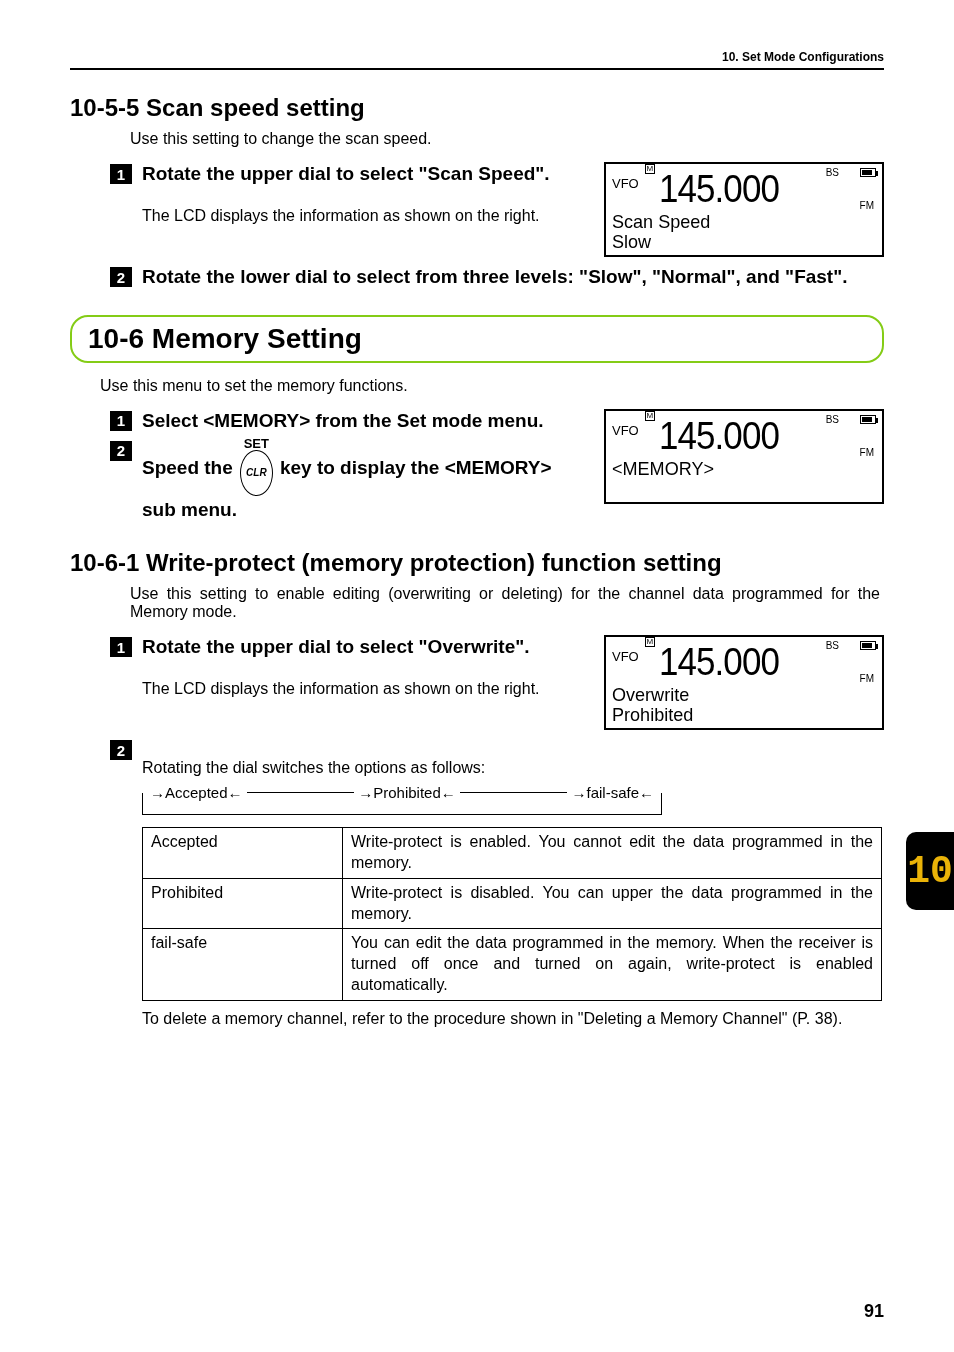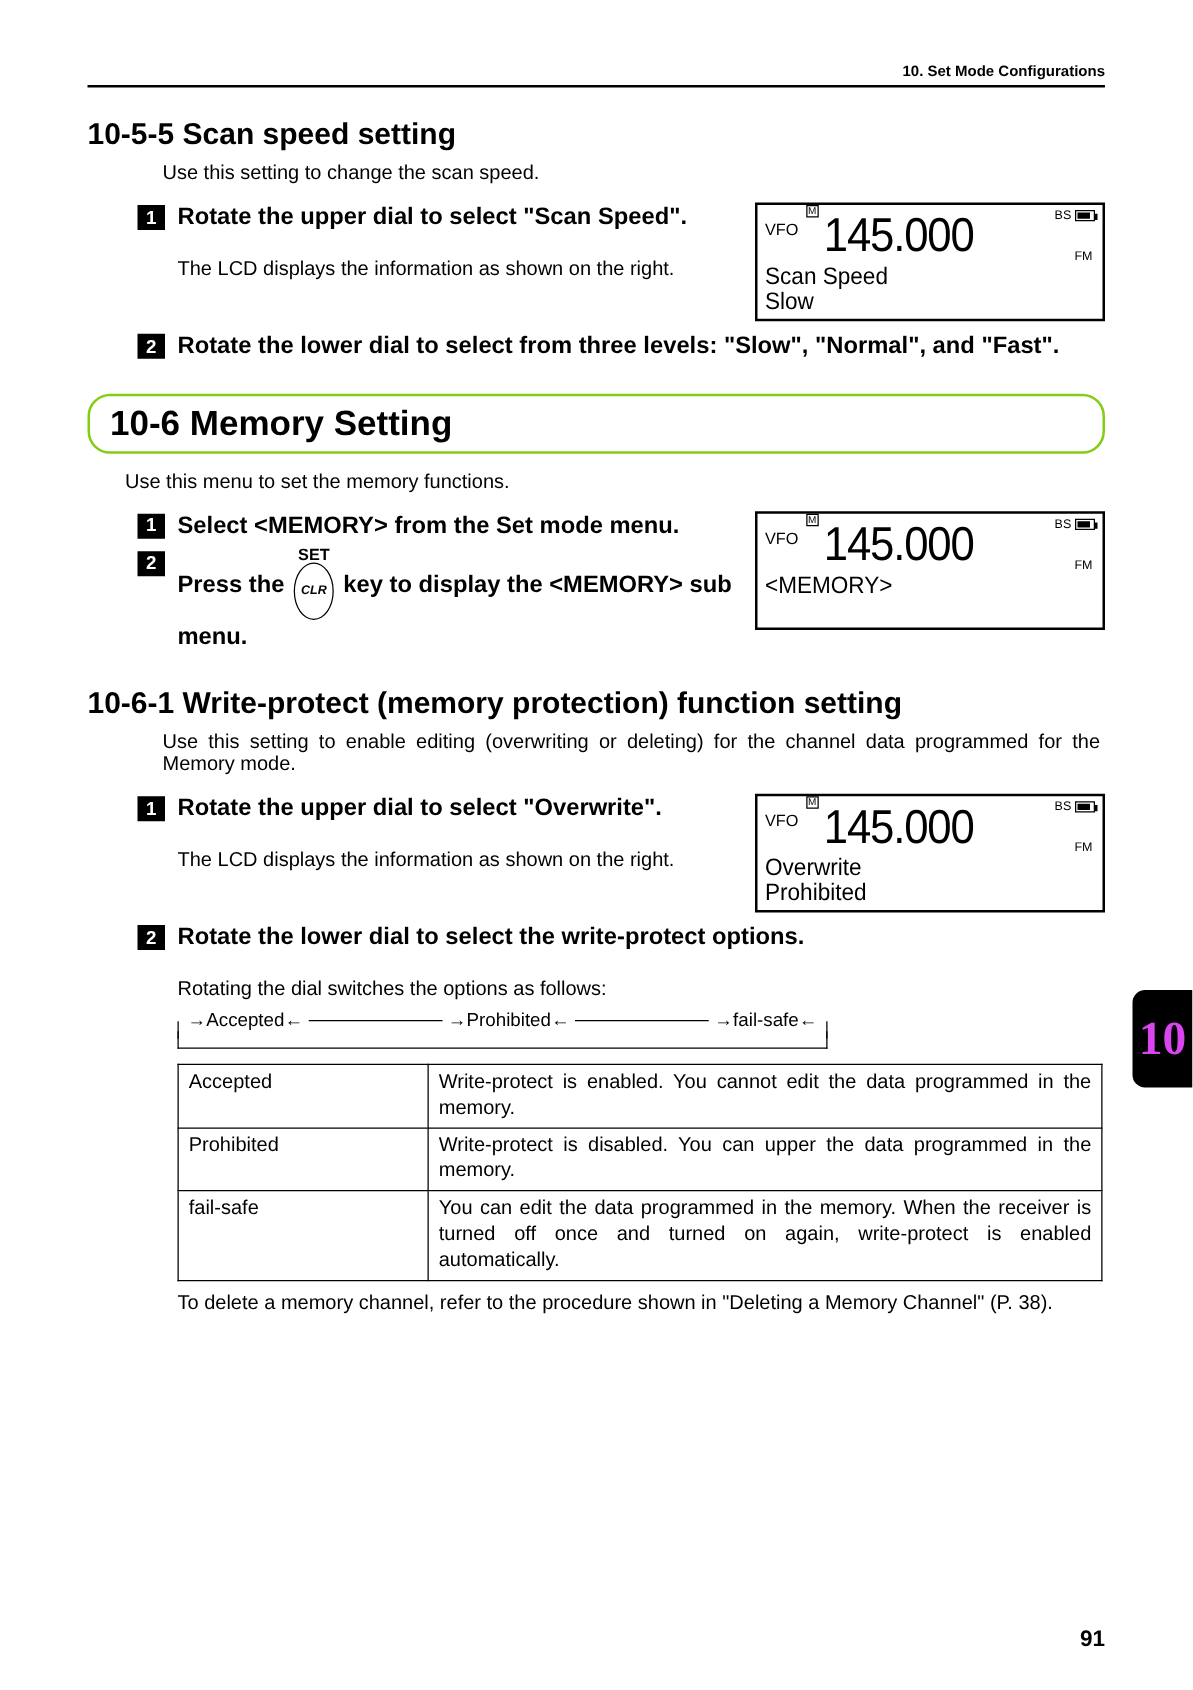--- a/index.html
+++ b/index.html
@@ -112,21 +112,21 @@
     transform-origin: left;
     margin-left: 4px;
   }
   .lcd-bs {
     position: absolute;
     top: 3px;
     right: 6px;
     font-size: 10px;
     display:flex;
     align-items:center;
-    gap:3px;
+    gap:21px;
   }
   .lcd-batt {
     border:1px solid #000;
     width:16px; height:9px;
     position:relative;
   }
   .lcd-batt::after{
     content:"";
     position:absolute;
     left:1px; top:1px;
@@ -178,33 +178,33 @@
     border-radius:50%;
     font-size:10px;
     font-weight:bold;
     font-style:italic;
     padding:16px 5px;
     line-height:1.2;
   }
   .side-tab {
     position: absolute;
     right: 0;
-    top: 792px;
+    top: 832px;
     width: 48px;
     height: 78px;
     background: #000;
-    color: #d946ef;
+    color: #eab308;
     font-weight: bold;
     font-size: 38px;
     display:flex;
     align-items:center;
     justify-content:center;
     border-top-left-radius: 10px;
     border-bottom-left-radius: 10px;
-    font-family: Liberation Serif, serif;
+    font-family: Liberation Mono, monospace;
     font-stretch: condensed;
   }
   .flow-wrap{
     margin-left:72px;
     margin-top:6px;
     margin-bottom:12px;
     width:520px;
   }
   .flow-line1{
     display:flex;
@@ -311,21 +311,21 @@
 
 <div class="step-block-row">
   <div class="step-col">
     <div class="step-row">
       <div class="step-num">1</div>
       <div class="step-text">Select &lt;MEMORY&gt; from the Set mode menu.</div>
     </div>
     <div class="step-row">
       <div class="step-num">2</div>
       <div class="step-text">
-        <span>Press the </span>
+        <span>Speed the </span>
         <span class="clr-key">
           <span class="clr-set">SET</span>
           <span class="clr-oval">CLR</span>
         </span>
         <span> key to display the &lt;MEMORY&gt; sub menu.</span>
       </div>
     </div>
   </div>
   <div class="lcd">
     <div class="lcd-bs">
@@ -368,21 +368,20 @@
       <span class="lcd-freq">145.000</span>
     </div>
     <div class="lcd-line">Overwrite</div>
     <div class="lcd-line">Prohibited</div>
   </div>
 </div>
 
 <div class="step-row" style="margin-left:40px;">
   <div class="step-num">2</div>
   <div class="step-text">
-    <span>Rotate the lower dial to select the write-protect options.</span>
     <div class="step-sub">Rotating the dial switches the options as follows:</div>
   </div>
 </div>
 
 <div class="flow-wrap">
   <div class="flow-line1">
     <span>→</span>
     <span>Accepted</span>
     <span>←</span>
       <span class="hline"></span>

